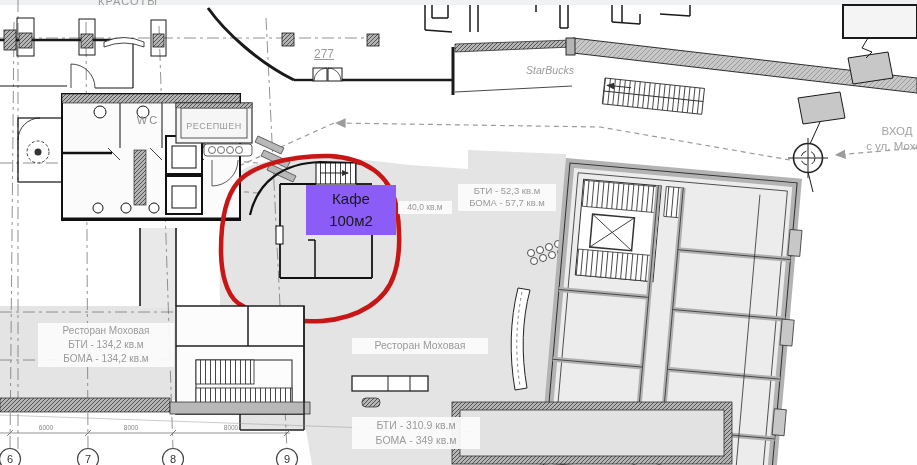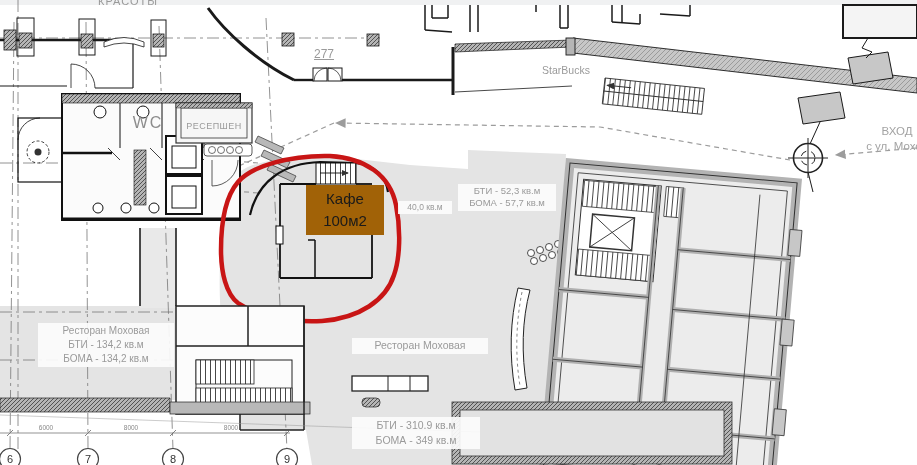--- a/index.html
+++ b/index.html
@@ -2,21 +2,21 @@
 <html><head>
 <meta charset="utf-8">
 <style>
   html,body{margin:0;padding:0;background:#fff;}
   #stage{position:relative;width:917px;height:465px;overflow:hidden;background:#fff;
          font-family:"Liberation Sans", sans-serif;}
   svg{position:absolute;left:0;top:0;}
   .lbl{position:absolute;color:#9a9a9a;white-space:pre-line;text-align:center;
        line-height:1.3;z-index:5;}
   .chip{background:rgba(252,252,252,.92);padding:1px 3px;}
-  .cafe-lbl{color:#1a1a1a;background:#a16207;font-size:15px;line-height:1.45;padding:3px 8px;z-index:6;}
+  .cafe-lbl{color:#1a1a1a;background:#8b5cf6;font-size:15px;line-height:1.45;padding:3px 14px;z-index:6;}
   .underline{text-decoration:underline;}
 </style>
 </head>
 <body>
 
 <div id="stage">
 
 <svg width="917" height="465" viewBox="0 0 917 465">
   <defs>
     <pattern id="vlines" width="5" height="8" patternUnits="userSpaceOnUse">
@@ -308,26 +308,26 @@
       <text x="173" y="463">8</text>
       <text x="287" y="463">9</text>
     </g>
   </g>
 </svg>
 
 <div class="lbl" style="left:88px;top:-6px;width:80px;font-size:11px;letter-spacing:1px;">КРАСОТЫ</div>
 
 <div class="lbl underline" style="left:284px;top:47px;width:80px;font-size:12px;">277</div>
 
-<div class="lbl" style="left:531px;top:64px;width:70px;font-size:10.5px;">StarBucks</div>
+<div class="lbl" style="left:515px;top:64px;width:70px;font-size:10.5px;font-style:italic;">StarBucks</div>
 
 <div class="lbl" style="left:852px;top:124px;width:90px;font-size:11.5px;color:#a3a3a3;">ВХОД
 с ул. Мохов</div>
 
-<div class="lbl" style="left:130px;top:113px;width:36px;font-size:16px;color:#8d8d8d;letter-spacing:2px;">WC</div>
+<div class="lbl" style="left:130px;top:113px;width:36px;font-size:11px;color:#8d8d8d;letter-spacing:2px;">WC</div>
 
 <div class="lbl" style="left:180px;top:121px;width:68px;font-size:9px;letter-spacing:.5px;">РЕСЕПШЕН</div>
 
 <div class="lbl cafe-lbl" style="left:306px;top:185px;width:62px;">Кафе
 100м2</div>
 
 <div class="lbl chip" style="left:398px;top:201px;width:48px;font-size:8.5px;">40,0 кв.м</div>
 
 <div class="lbl chip" style="left:458px;top:184px;width:92px;font-size:9.5px;">БТИ - 52,3 кв.м
 БОМА - 57,7 кв.м</div>

